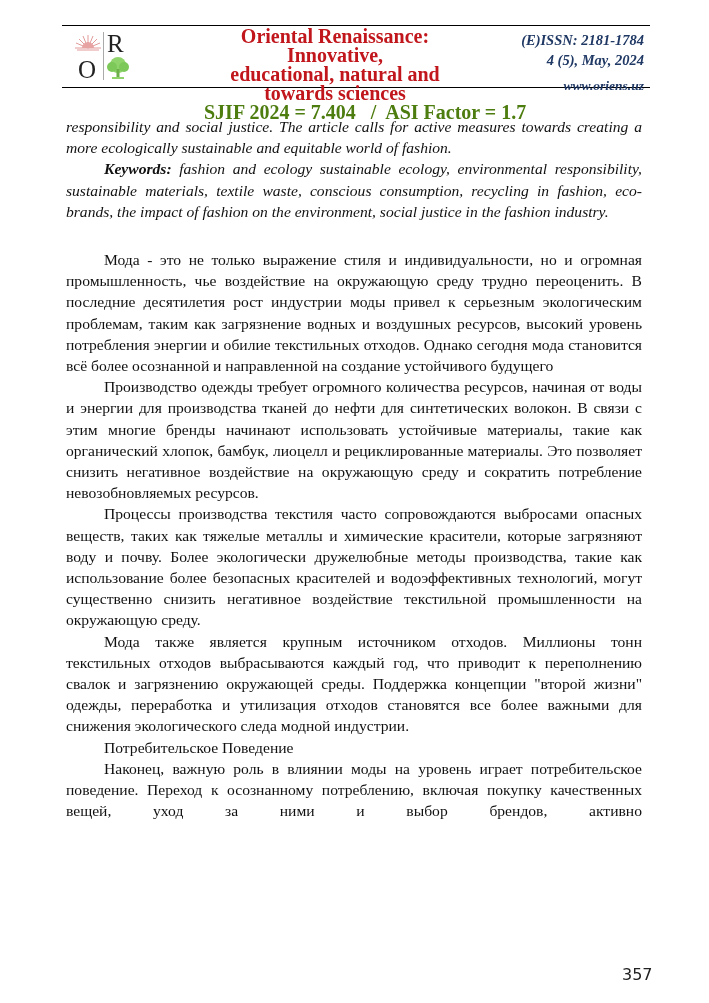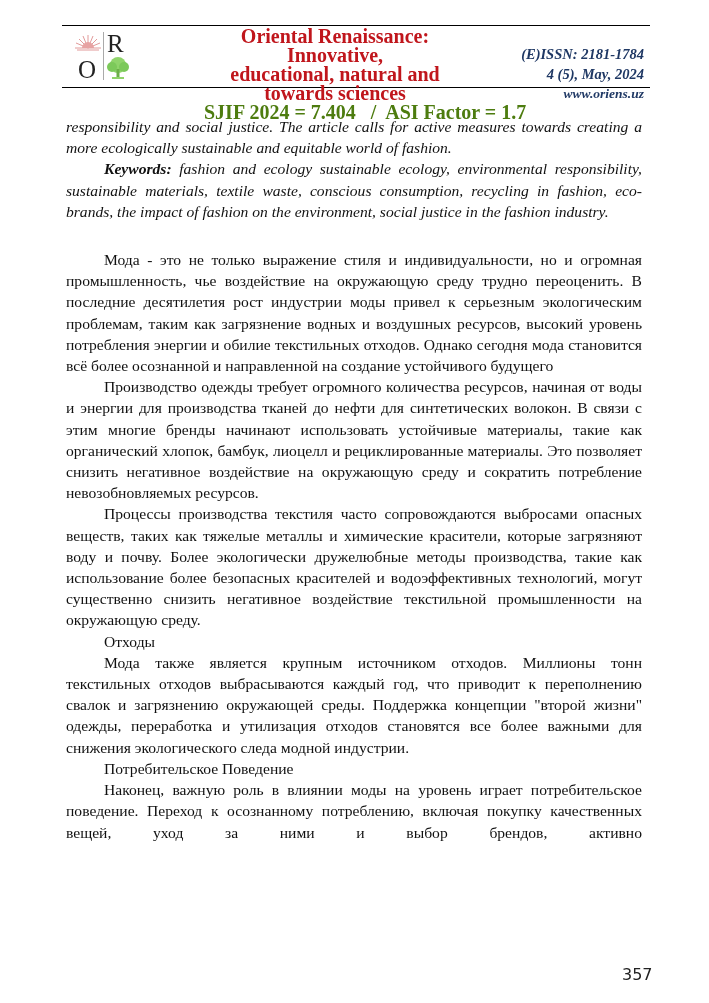--- a/index.html
+++ b/index.html
@@ -11,23 +11,23 @@
   .logo .sun { position: absolute; left: 2px; top: 2px; width: 28px; height: 20px; }
   .logo .letter { position: absolute; font-family: "Liberation Serif", serif; font-size: 25px; color: #222; line-height: 1; }
   .logo .r { left: 35px; top: 1px; }
   .logo .o { left: 6px; top: 27px; }
   .logo .vbar { position: absolute; left: 31px; top: 2px; width: 1px; height: 48px; background: #aaa; }
   .logo .tree { position: absolute; left: 34px; top: 26px; width: 24px; height: 24px; }
   .journal { position: absolute; left: 142px; top: 1px; width: 262px; text-align: center;
              font-weight: bold; font-size: 20px; line-height: 19px; }
   .journal .t1, .journal .t2 { color: #c0161c; display: block; }
   .journal .t3 { color: #4d7c0f; display: block; margin-top: 0; }
-  .issn { position: absolute; right: 6px; top: 19px; text-align: right; font-style: italic; font-weight: bold;
+  .issn { position: absolute; right: 6px; top: 5px; text-align: right; font-style: italic; font-weight: bold;
           color: #1f3864; font-size: 14.5px; line-height: 19.5px; }
-  .issn .www { font-size: 13.5px; display: block; margin-top: 0; }
+  .issn .www { font-size: 13.5px; display: block; margin-top: 6px; }
   .body { position: absolute; left: 66px; top: 116px; width: 576px; font-size: 15.6px; line-height: 21.2px; }
   .body p { margin: 0; text-align: justify; }
   .body p.indent { text-indent: 38px; }
   .italic { font-style: italic; }
   .kw-label { font-weight: bold; font-style: italic; }
   .gap { height: 27px; }
   .pagenum { position: absolute; left: 622px; top: 965px; font-family: "DejaVu Sans", sans-serif; font-size: 16px; color: #222; }
 </style>
 </head>
 <body>
@@ -73,19 +73,18 @@
   </div>
 </div>
 
 <div class="body">
   <p class="italic">responsibility and social justice. The article calls for active measures towards creating a more ecologically sustainable and equitable world of fashion.</p>
   <p class="indent italic"><span class="kw-label">Keywords:</span><span> fashion and ecology sustainable ecology, environmental responsibility, sustainable materials, textile waste, conscious consumption, recycling in fashion, eco-brands, the impact of fashion on the environment, social justice in the fashion industry.</span></p>
   <div class="gap"></div>
   <p class="indent">Мода - это не только выражение стиля и индивидуальности, но и огромная промышленность, чье воздействие на окружающую среду трудно переоценить. В последние десятилетия рост индустрии моды привел к серьезным экологическим проблемам, таким как загрязнение водных и воздушных ресурсов, высокий уровень потребления энергии и обилие текстильных отходов. Однако сегодня мода становится всё более осознанной и направленной на создание устойчивого будущего</p>
   <p class="indent">Производство одежды требует огромного количества ресурсов, начиная от воды и энергии для производства тканей до нефти для синтетических волокон. В связи с этим многие бренды начинают использовать устойчивые материалы, такие как органический хлопок, бамбук, лиоцелл и рециклированные материалы. Это позволяет снизить негативное воздействие на окружающую среду и сократить потребление невозобновляемых ресурсов.</p>
   <p class="indent">Процессы производства текстиля часто сопровождаются выбросами опасных веществ, таких как тяжелые металлы и химические красители, которые загрязняют воду и почву. Более экологически дружелюбные методы производства, такие как использование более безопасных красителей и водоэффективных технологий, могут существенно снизить негативное воздействие текстильной промышленности на окружающую среду.</p>
-  <p class="indent">Отходы</p>
   <p class="indent">Мода также является крупным источником отходов. Миллионы тонн текстильных отходов выбрасываются каждый год, что приводит к переполнению свалок и загрязнению окружающей среды. Поддержка концепции "второй жизни" одежды, переработка и утилизация отходов становятся все более важными для снижения экологического следа модной индустрии.</p>
   <p class="indent">Потребительское Поведение</p>
   <p class="indent" style="text-align-last: justify;">Наконец, важную роль в влиянии моды на уровень играет потребительское поведение. Переход к осознанному потреблению, включая покупку качественных вещей, уход за ними и выбор брендов, активно</p>
 </div>
 
 <div class="pagenum">357</div>
 
 </body></html>

